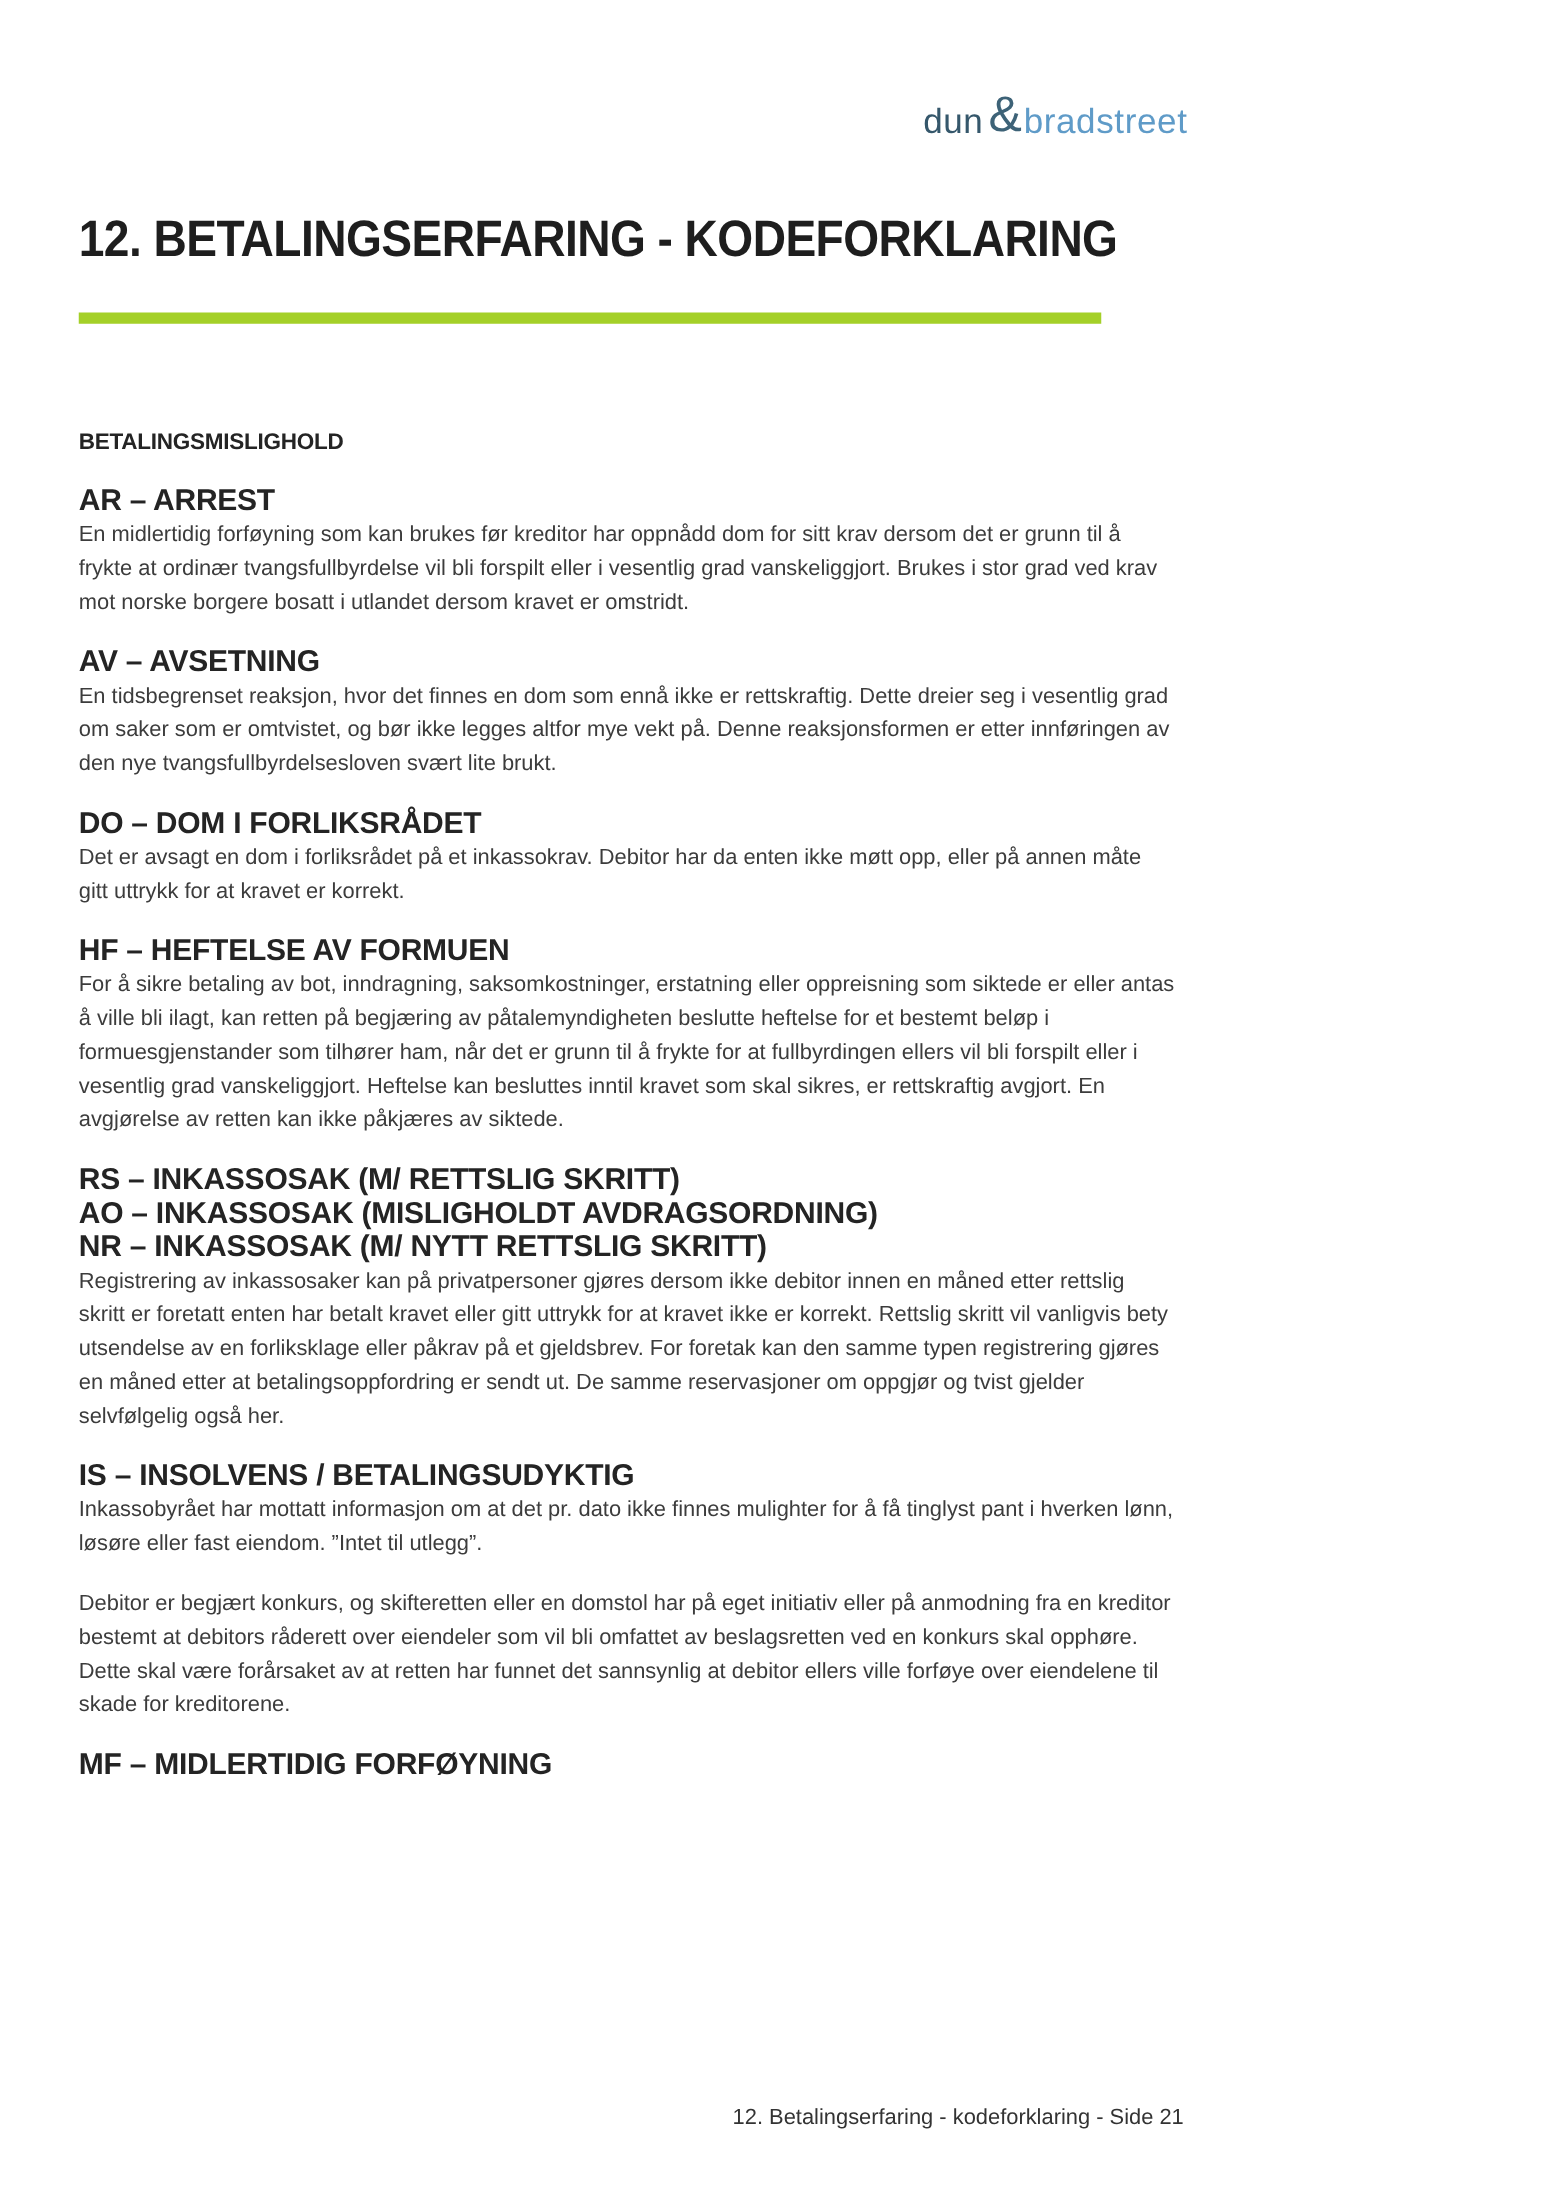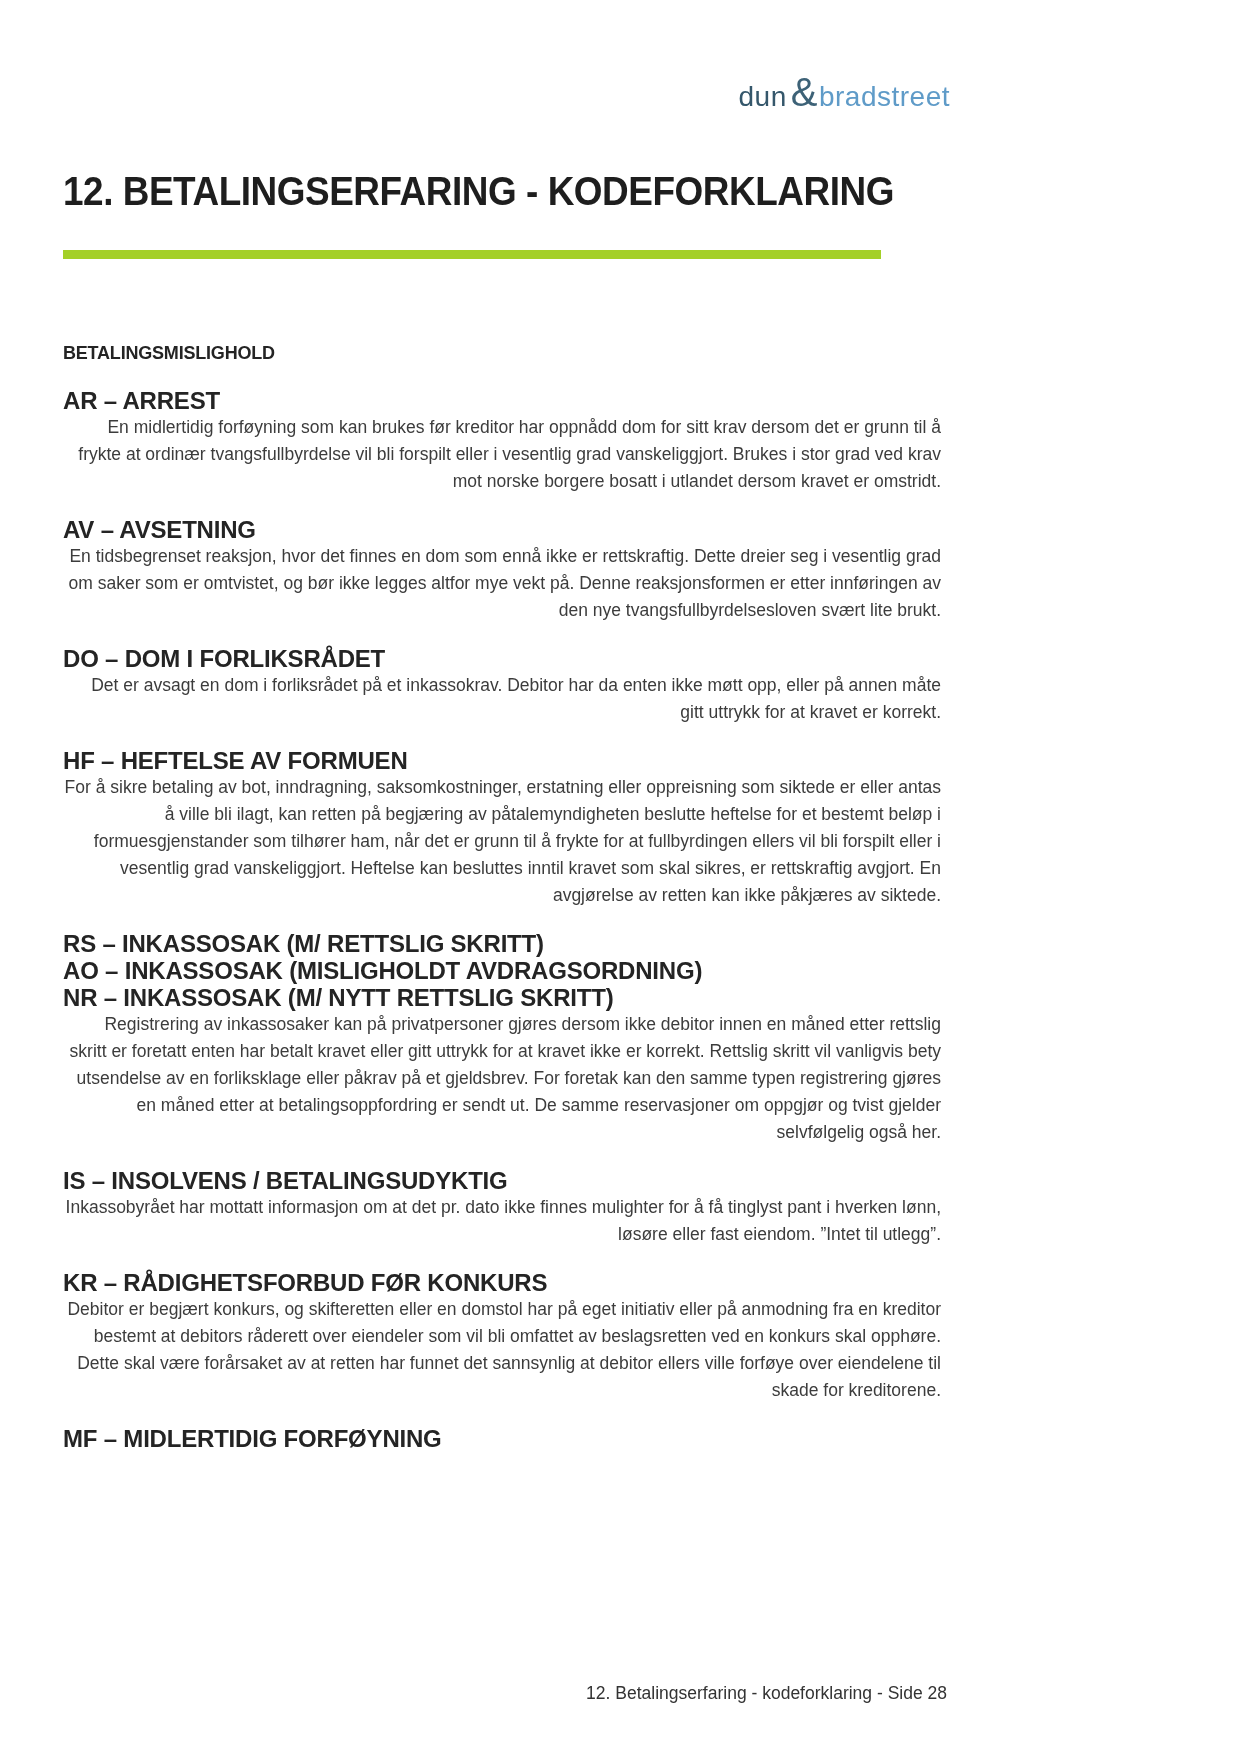--- a/index.html
+++ b/index.html
@@ -83,21 +83,20 @@
     line-height: 27px;
     color: #242424;
     letter-spacing: -0.2px;
   }
   .entry p {
     margin: 0;
     font-size: 17.5px;
     font-weight: 400;
     line-height: 27px;
     color: #3c3c3c;
-    text-align: right;
   }
 
   
   .footer {
     position: absolute;
     top: 1683px;
     right: 294px;
     margin: 0;
     font-size: 17.5px;
     color: #333333;
@@ -146,23 +145,22 @@
     <h3>NR – INKASSOSAK (M/ NYTT RETTSLIG SKRITT)</h3>
     <p>Registrering av inkassosaker kan på privatpersoner gjøres dersom ikke debitor innen en måned etter rettslig skritt er foretatt enten har betalt kravet eller gitt uttrykk for at kravet ikke er korrekt. Rettslig skritt vil vanligvis bety utsendelse av en forliksklage eller påkrav på et gjeldsbrev. For foretak kan den samme typen registrering gjøres en måned etter at betalingsoppfordring er sendt ut. De samme reservasjoner om oppgjør og tvist gjelder selvfølgelig også her.</p>
   </div>
 
   <div class="entry">
     <h3>IS – INSOLVENS / BETALINGSUDYKTIG</h3>
     <p>Inkassobyrået har mottatt informasjon om at det pr. dato ikke finnes mulighter for å få tinglyst pant i hverken lønn, løsøre eller fast eiendom. ”Intet til utlegg”.</p>
   </div>
 
   <div class="entry">
-    <h3>KR – RÅDIGHETSFORBUD FØR KONKURS</h3>
     <p>Debitor er begjært konkurs, og skifteretten eller en domstol har på eget initiativ eller på anmodning fra en kreditor bestemt at debitors råderett over eiendeler som vil bli omfattet av beslagsretten ved en konkurs skal opphøre. Dette skal være forårsaket av at retten har funnet det sannsynlig at debitor ellers ville forføye over eiendelene til skade for kreditorene.</p>
   </div>
 
   <div class="entry">
     <h3>MF – MIDLERTIDIG FORFØYNING</h3>
   </div>
 
 </div>
 
-<p class="footer">12. Betalingserfaring - kodeforklaring - Side 28</p>
+<p class="footer">12. Betalingserfaring - kodeforklaring - Side 21</p>
 
 </body></html>

